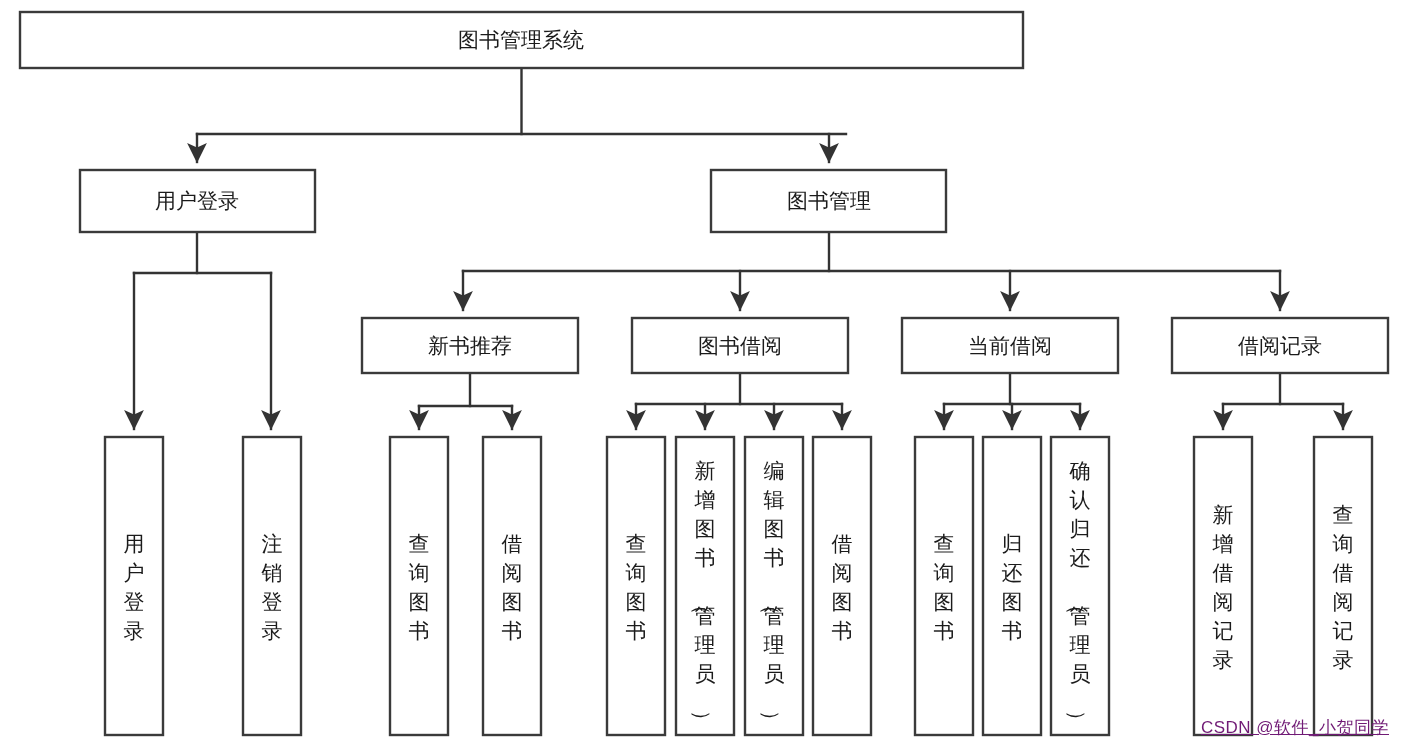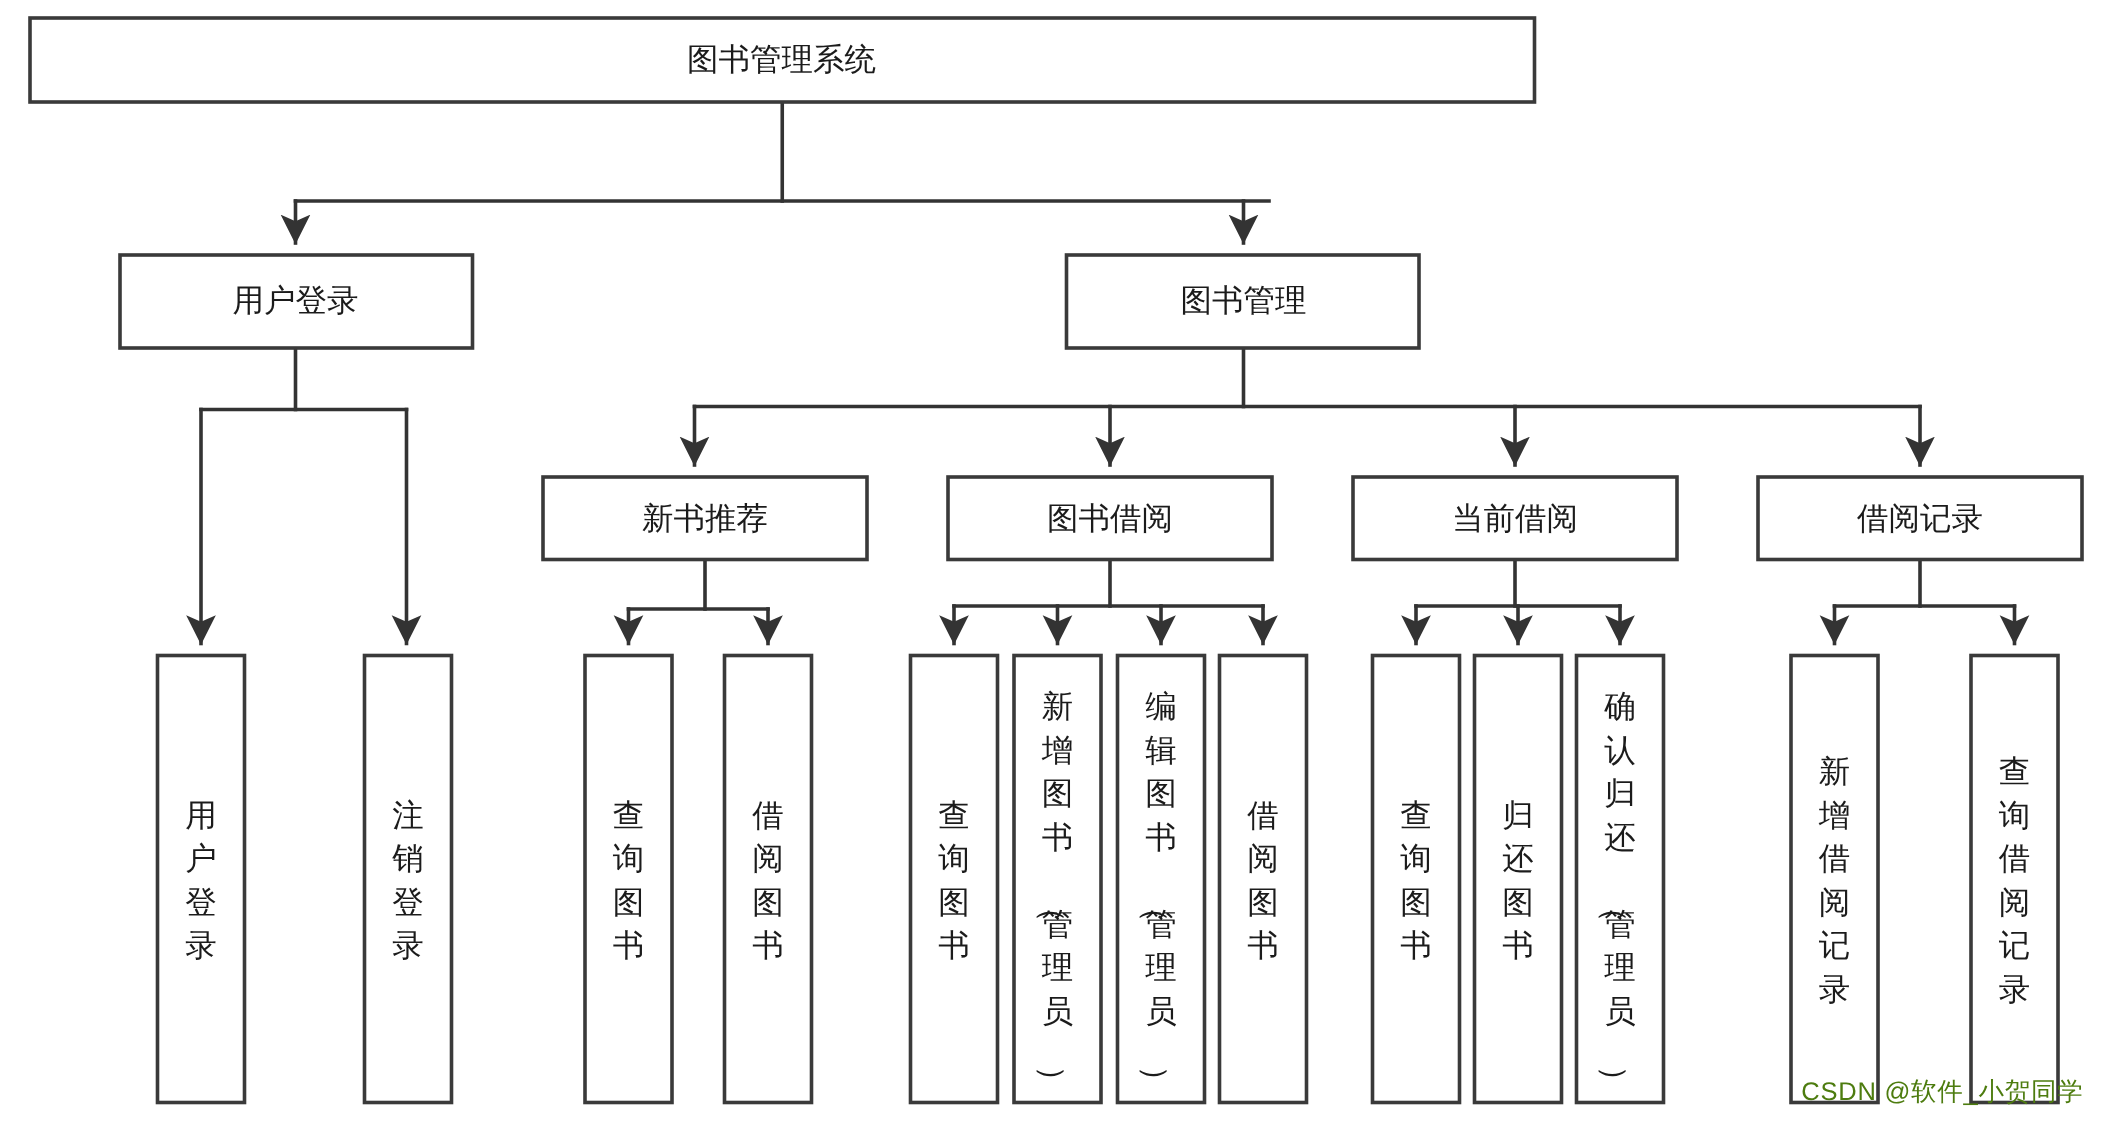--- a/index.html
+++ b/index.html
@@ -54,24 +54,25 @@
   .arrow-head {
     fill: #333333;
     stroke: none;
   }
   .watermark {
     position: absolute;
     right: 16px;
     bottom: 8px;
     font-family: "Liberation Sans", "DejaVu Sans", sans-serif;
     font-size: 17px;
-    color: #4d7c0f;
+    color: #701a75;
     letter-spacing: 0.5px;
     white-space: nowrap;
     user-select: none;
+    text-decoration: underline;
   }
 </style>
 </head>
 <body>
 
 <div id="diagram-root">
 
   <svg id="tree-svg" viewBox="0 0 1405 747">
     <defs>
       <marker id="arrow" viewBox="0 0 12 12" refX="10.5" refY="6" markerWidth="9" markerHeight="9" orient="auto-start-reverse">

